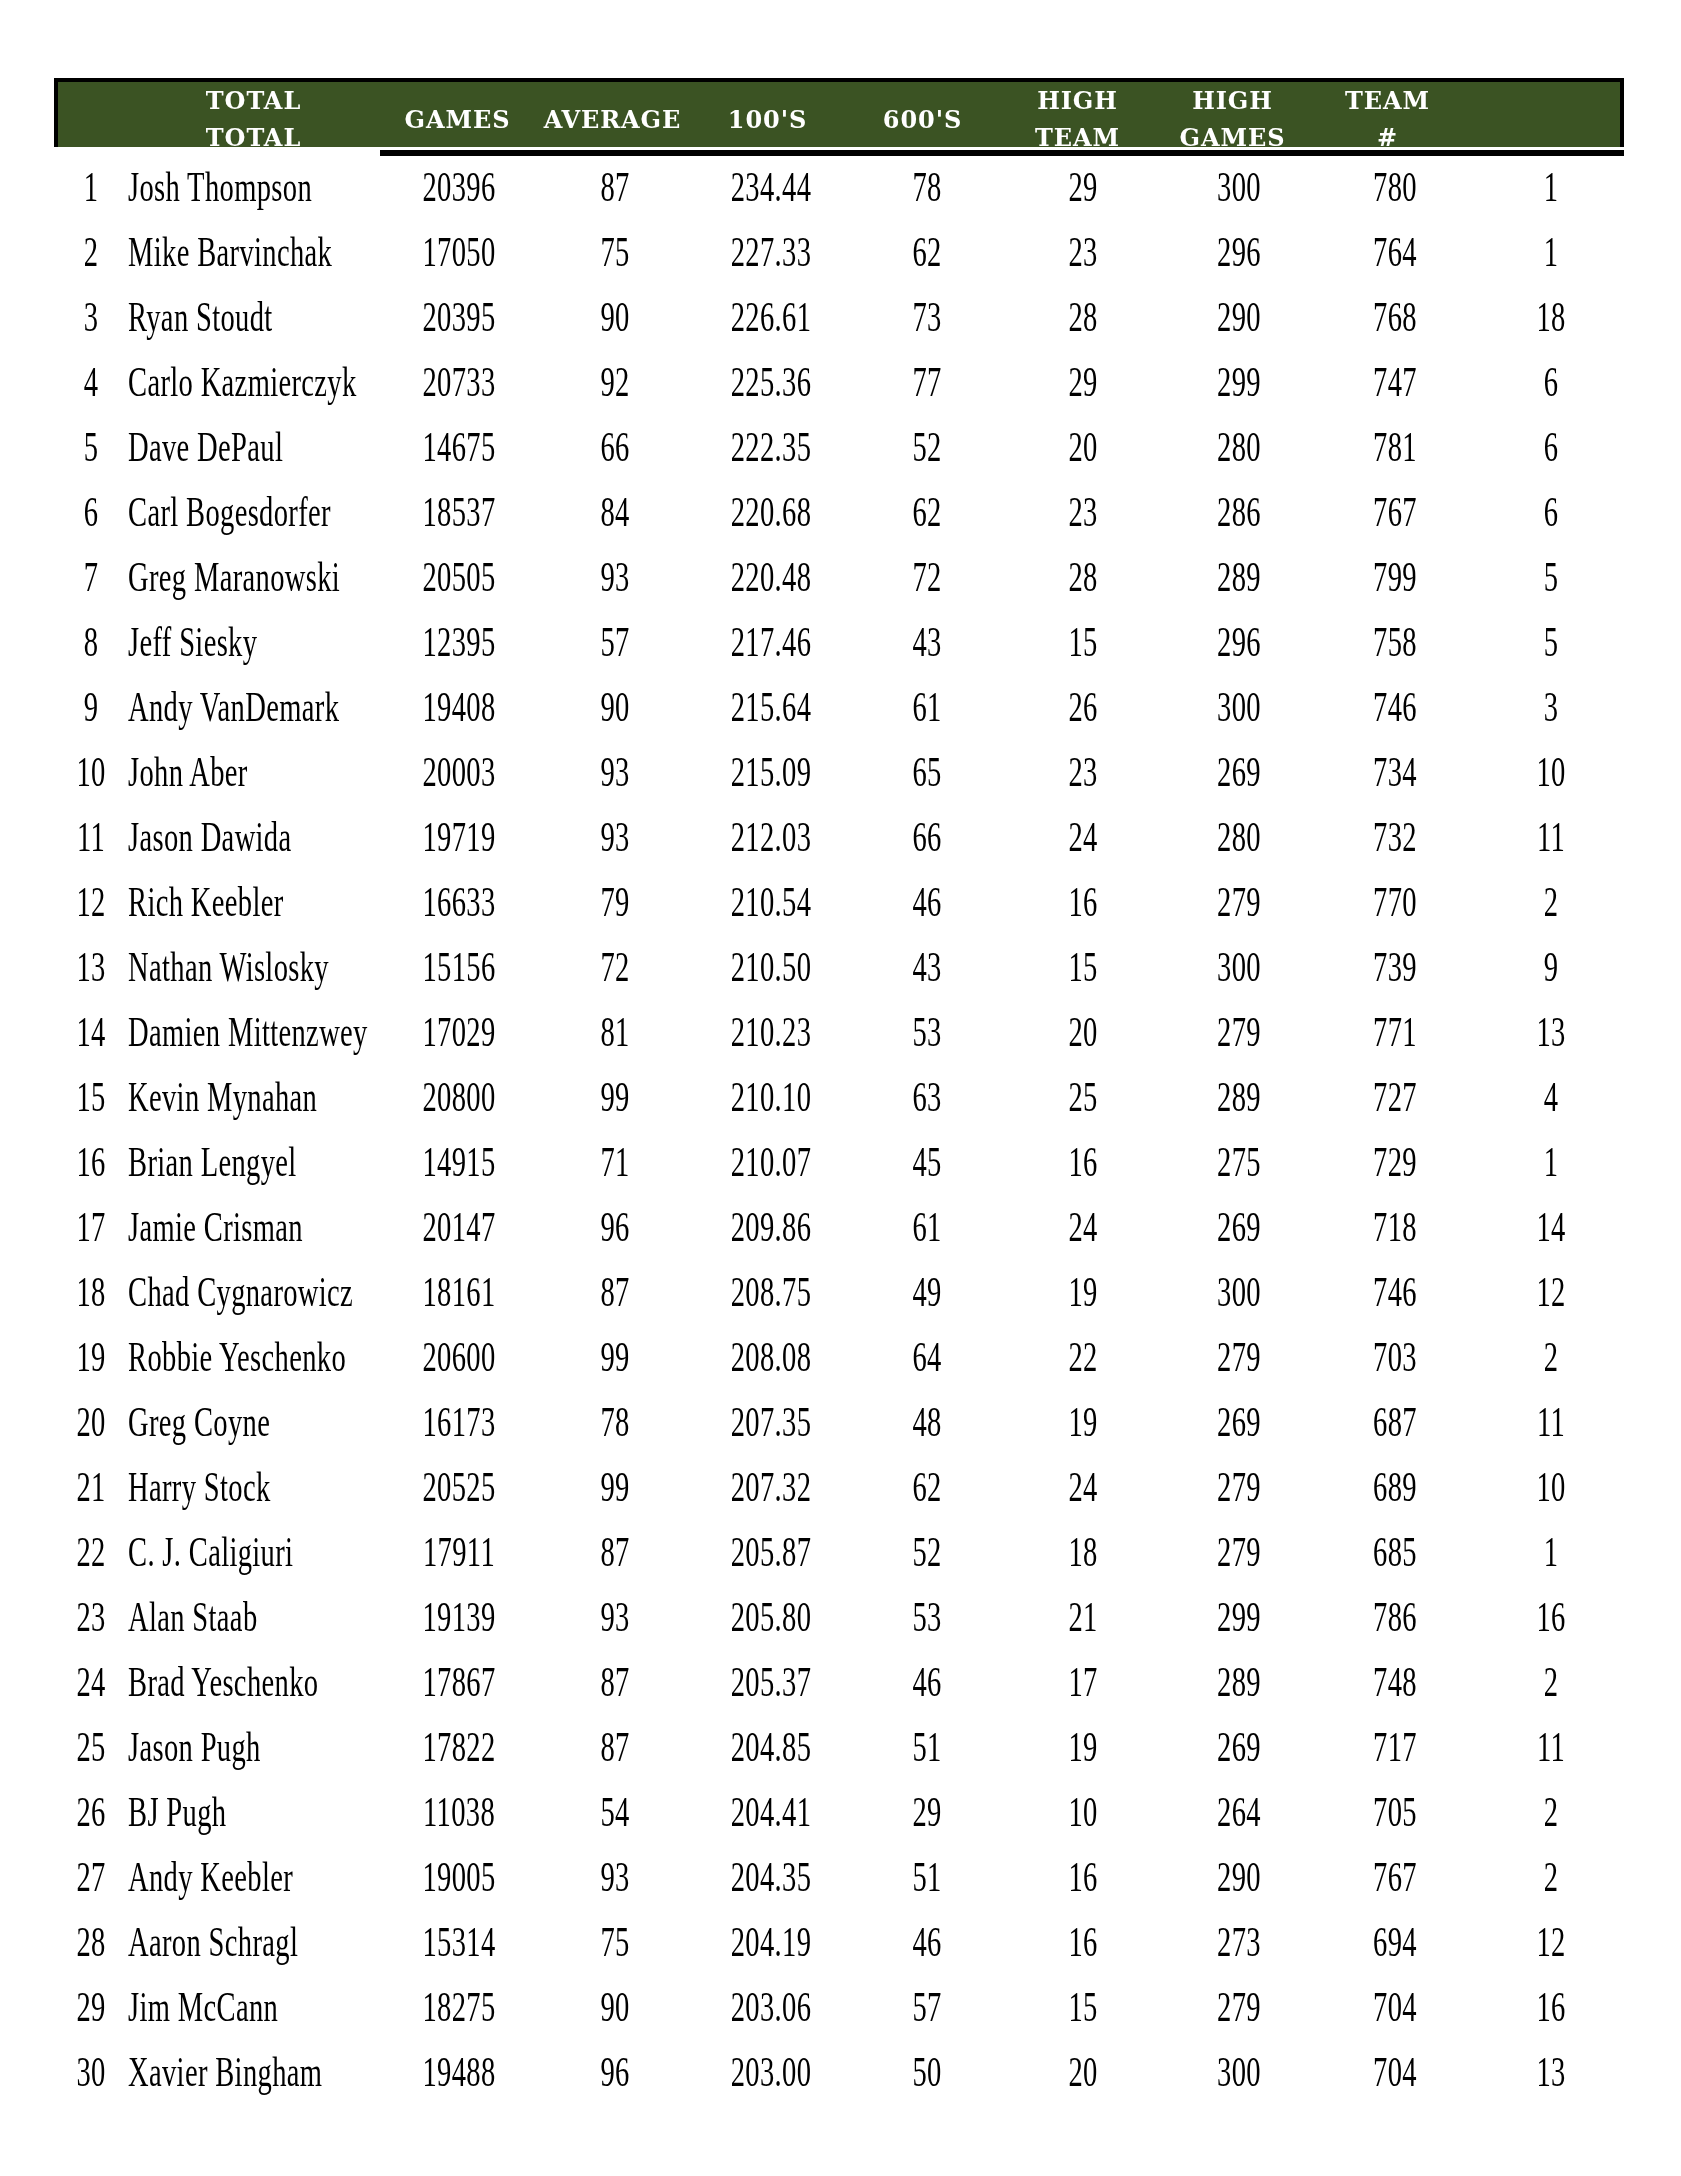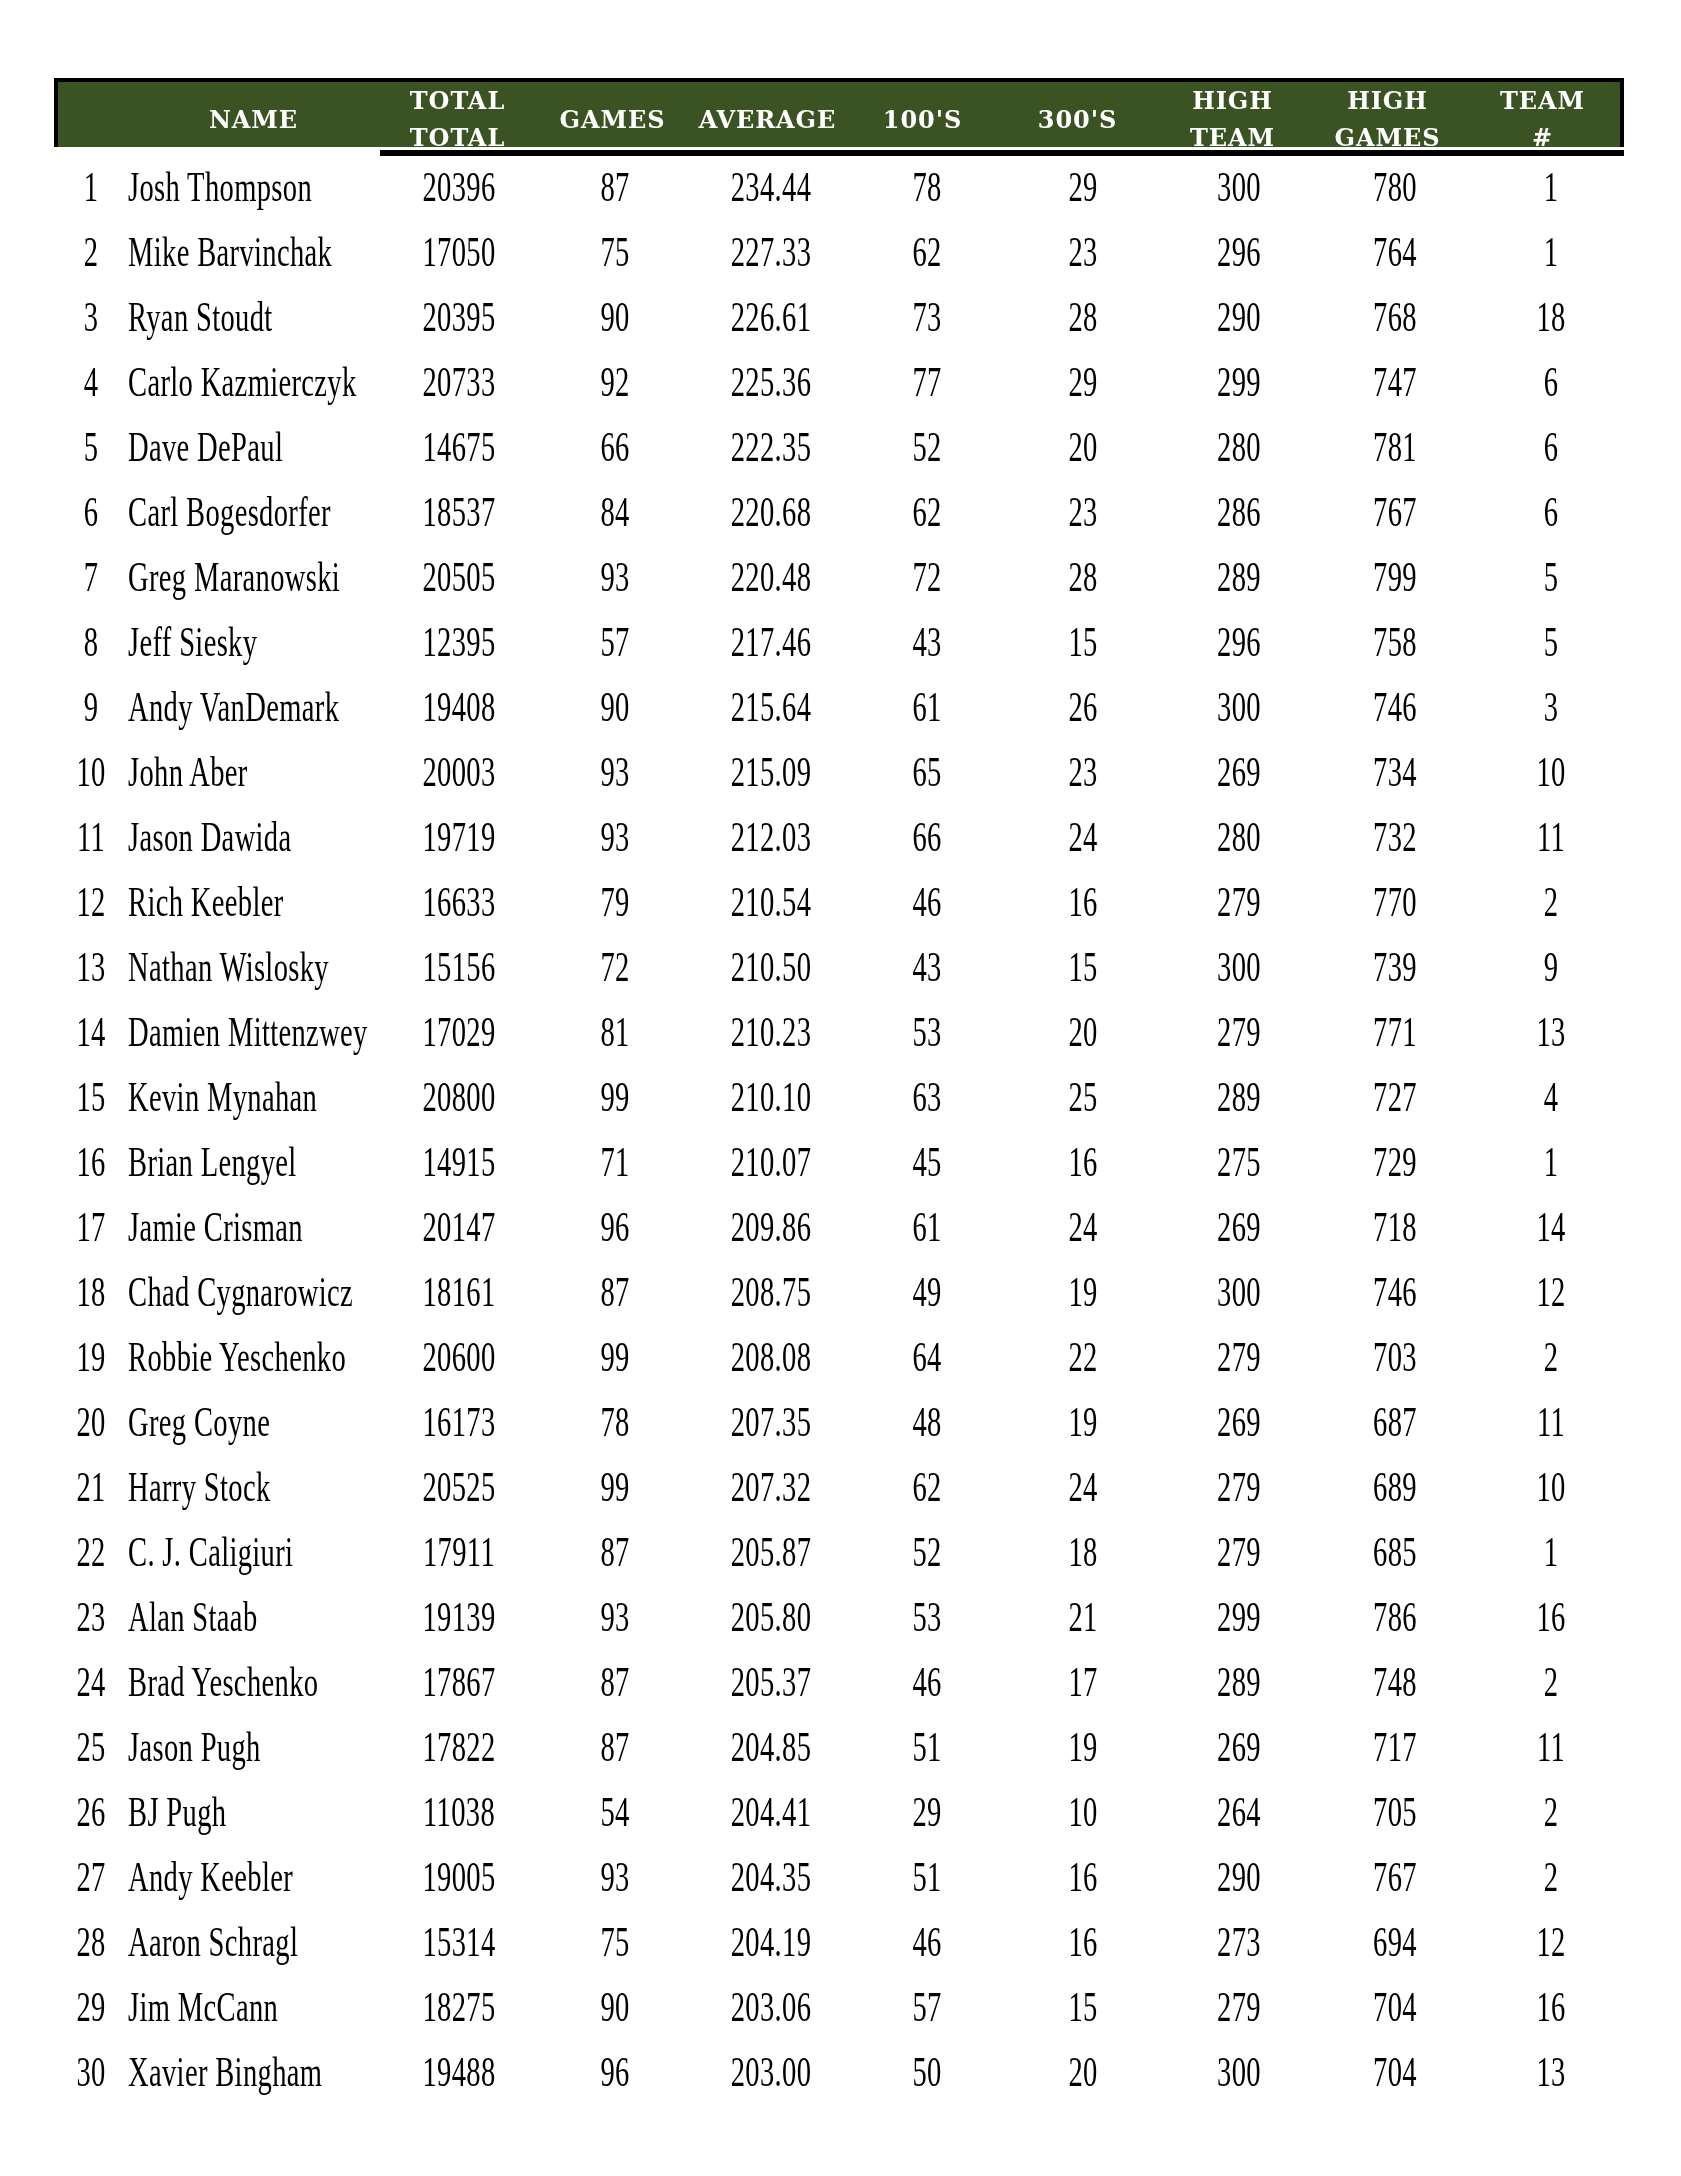--- a/index.html
+++ b/index.html
@@ -80,37 +80,34 @@
     transform-origin: center center;
   }
 </style>
 </head>
 <body>
 
 <div class="sheet" style="background: rgb(255, 255, 255);">
   <div class="standings-header" style="background: rgb(59, 83, 35); border-color: rgb(0, 0, 0);">
       <div></div>
       <div class="header-cell" style="color: rgb(255, 255, 255);">
-        <span>NAME</span>
-      </div>
-      <div class="header-cell" style="color: rgb(255, 255, 255);">
         <span>TOTAL</span>
         <span>TOTAL</span>
       </div>
       <div class="header-cell" style="color: rgb(255, 255, 255);">
         <span>GAMES</span>
       </div>
       <div class="header-cell" style="color: rgb(255, 255, 255);">
         <span>AVERAGE</span>
       </div>
       <div class="header-cell" style="color: rgb(255, 255, 255);">
         <span>100'S</span>
       </div>
       <div class="header-cell" style="color: rgb(255, 255, 255);">
-        <span>300'S</span>
+        <span>600'S</span>
       </div>
       <div class="header-cell" style="color: rgb(255, 255, 255);">
         <span>HIGH</span>
         <span>TEAM</span>
       </div>
       <div class="header-cell" style="color: rgb(255, 255, 255);">
         <span>HIGH</span>
         <span>GAMES</span>
       </div>
       <div class="header-cell" style="color: rgb(255, 255, 255);">

